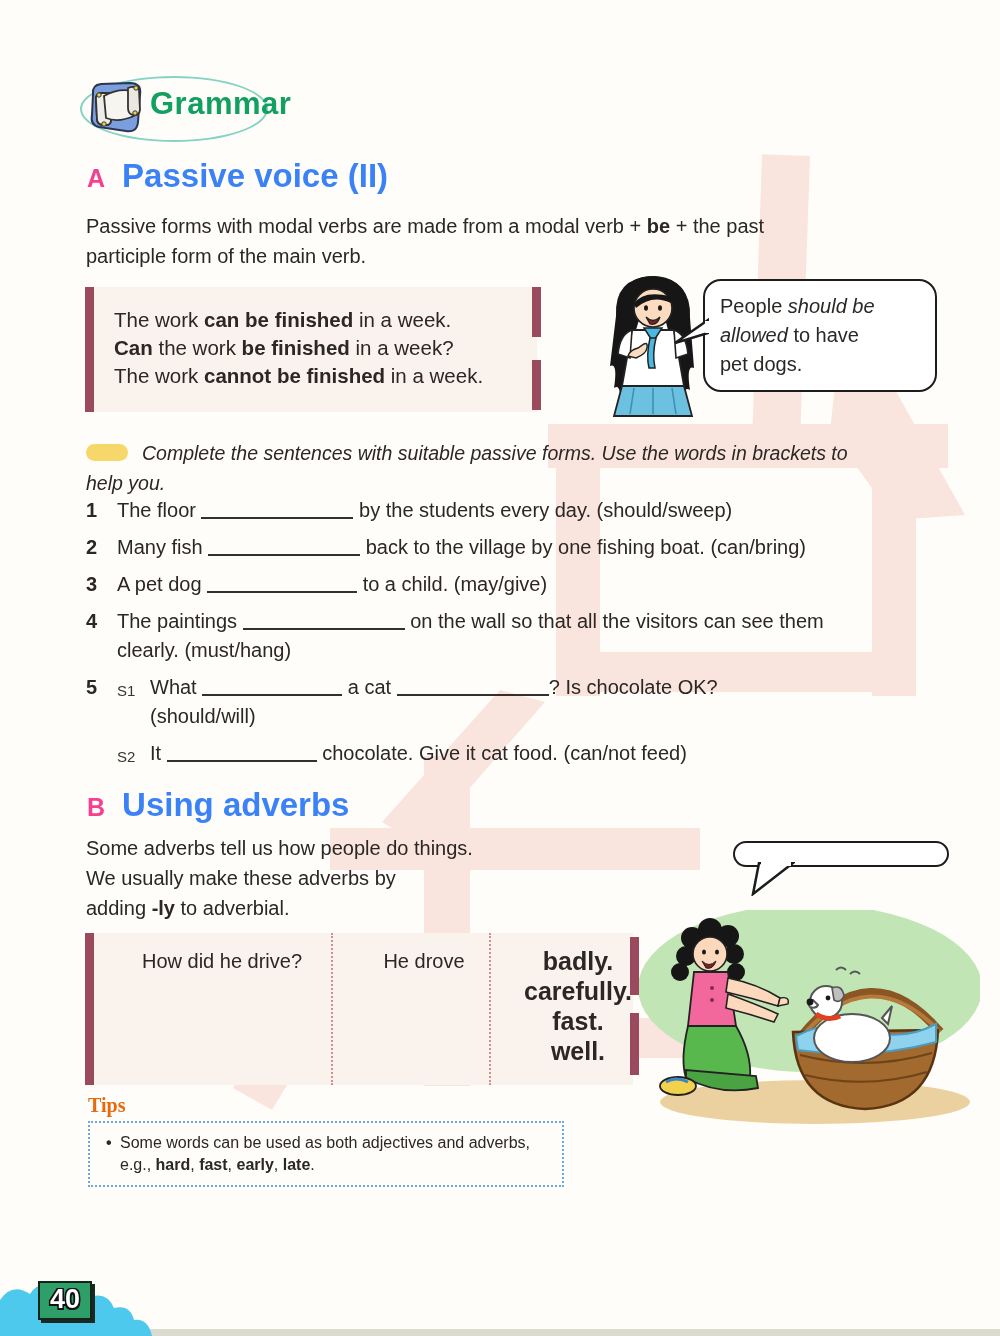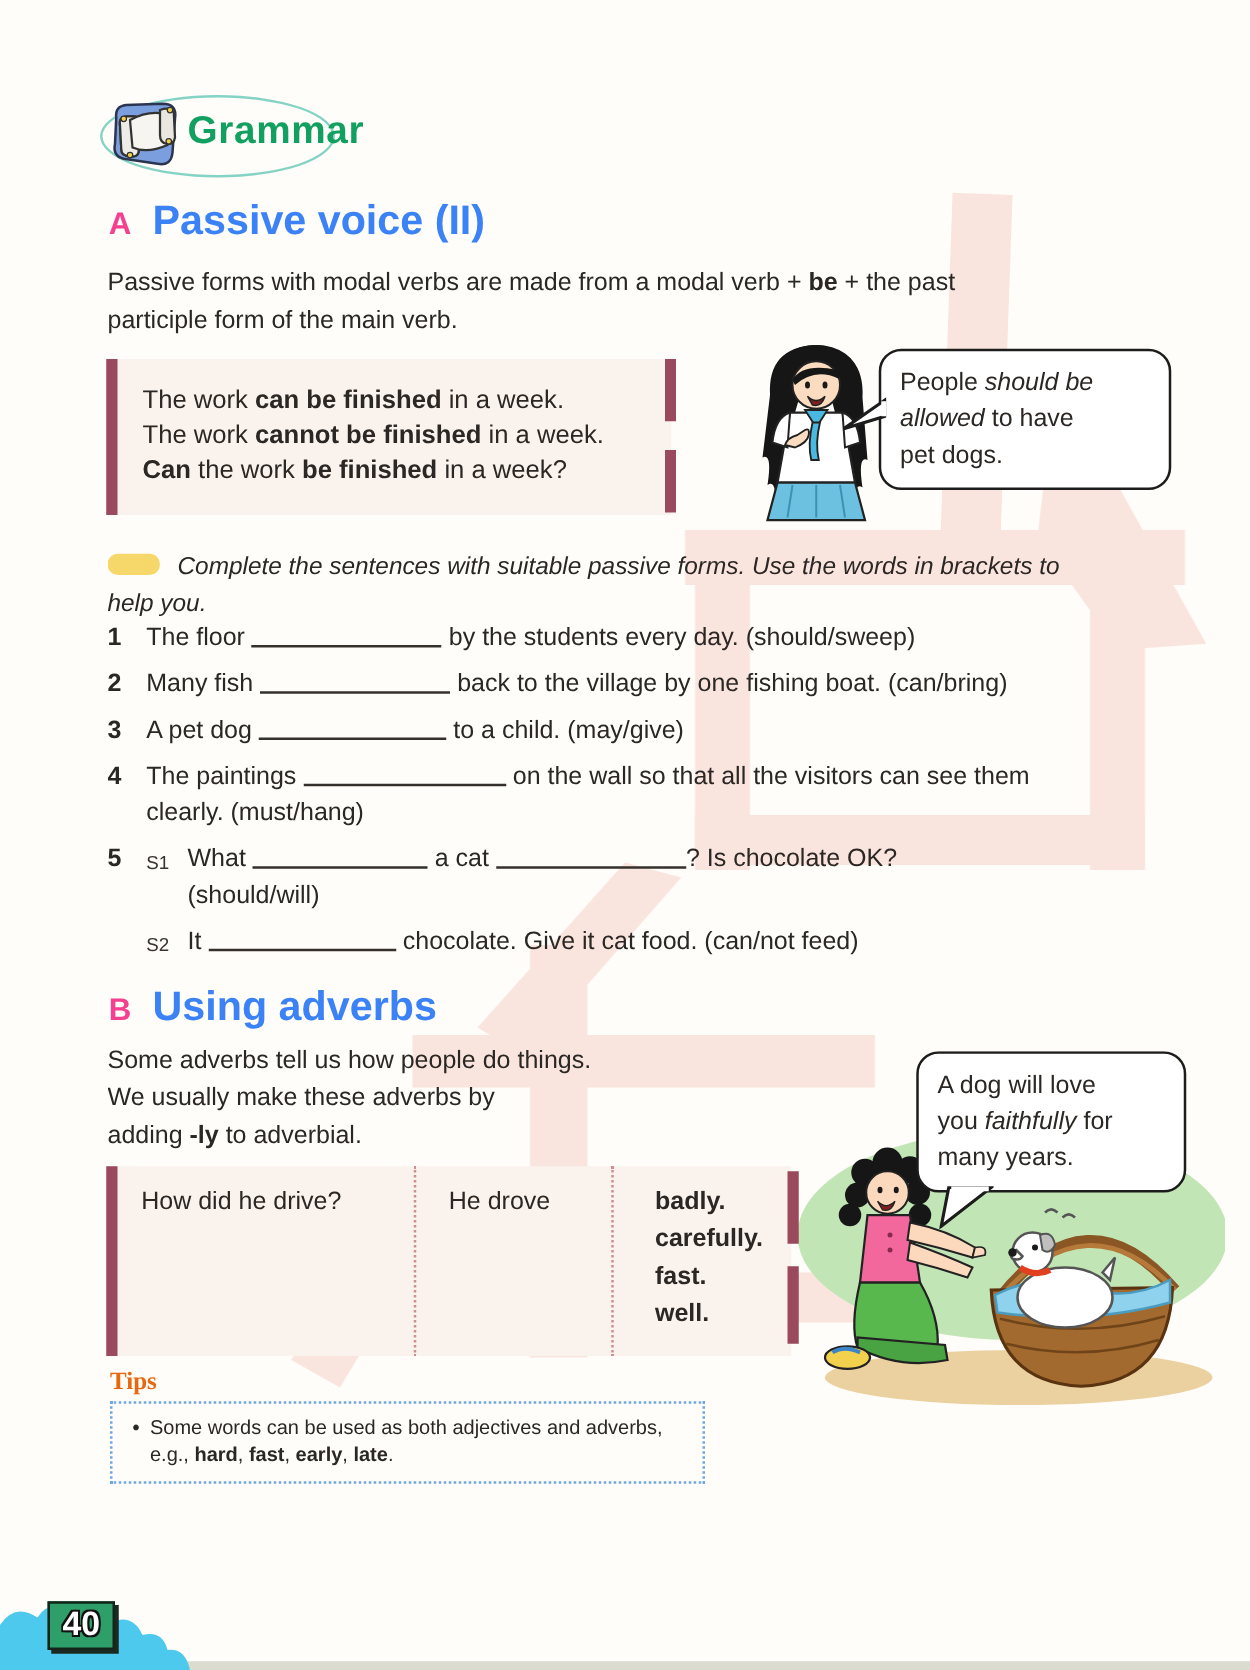--- a/index.html
+++ b/index.html
@@ -26,24 +26,24 @@
   
   .marker{display:inline-block;width:42px;height:17px;border-radius:9px;background:#f5d869;
           margin-right:14px;vertical-align:-1px;}
   .instr{font-size:19.5px;line-height:30px;white-space:nowrap;}
   .ex-item{display:flex;font-size:20px;line-height:29px;margin-bottom:8px;}
   .ex-num{width:31px;flex:none;font-weight:700;}
   .ex-slabel{width:33px;flex:none;font-size:15px;padding-top:3px;color:#3a3430;}
   .ex-text{white-space:nowrap;}
   .blank{display:inline-block;border-bottom:2px solid #36302c;height:17px;vertical-align:-2px;}
   
-  .tbl{display:flex;height:100%;}
+  .tbl{display:flex;height:100%;text-align:center;}
   .tbl-col1{width:218px;flex:none;border-right:2px dotted #cf8f8f;padding:17px 0 0 28px;font-size:20px;}
   .tbl-col2{width:130px;flex:none;border-right:2px dotted #cf8f8f;padding:17px 0 0 26px;font-size:20px;}
-  .tbl-col3{padding:13px 0 0 33px;font-size:20px;font-weight:700;line-height:30px;}
+  .tbl-col3{padding:13px 0 0 33px;font-size:25px;font-weight:700;line-height:30px;}
   
   .tips-label{font-family:"Liberation Serif",serif;font-weight:700;font-size:20px;color:#e8680f;}
   .tips-box{border:2px dotted #6fa8dd;padding:9px 10px 9px 16px;font-size:16px;line-height:22px;}
   .tip-item{white-space:nowrap;padding-left:14px;position:relative;}
   .tip-item::before{content:"\2022";position:absolute;left:0;top:0;font-weight:700;}
   
   .pagenum{background:#2f9f69;border:2px solid #13251a;box-shadow:3px 3px 0 #1b2a20;
            color:#fff;font-weight:700;font-size:27px;padding:1px 10px 3px 10px;z-index:6;
            text-shadow:1.5px 1.5px 0 #111,-1.5px 1.5px 0 #111,1.5px -1.5px 0 #111,-1.5px -1.5px 0 #111;}
   .z1{z-index:1;} .z2{z-index:2;} .z3{z-index:3;}
@@ -89,22 +89,22 @@
   </div>
 
   <div class="abs para z1" style="left:86px;top:211px;width:790px;"><span>Passive forms with modal verbs are made from a modal verb + </span><span class="b">be</span><span> + the past</span><br><span>participle form of the main verb.</span></div>
 
   <div class="abs exbox z1" style="left:85px;top:287px;width:452px;height:125px;">
     <span class="vbar" style="left:0;top:0;height:125px;"></span>
     <span class="vbar" style="right:-4px;top:0;height:50px;"></span>
     <span class="vbar" style="right:-4px;top:73px;height:50px;"></span>
     <div style="padding:19px 0 0 29px;font-size:20.5px;line-height:28px;">
       <div><span>The work </span><span class="b">can be finished</span><span> in a week.</span></div>
+      <div><span class="b">Can</span><span> the work </span><span class="b">be finished</span><span> in a week?</span></div>
       <div><span>The work </span><span class="b">cannot be finished</span><span> in a week.</span></div>
-      <div><span class="b">Can</span><span> the work </span><span class="b">be finished</span><span> in a week?</span></div>
     </div>
   </div>
 
   <svg class="abs z2" style="left:592px;top:270px;" width="122" height="150" viewBox="0 0 122 150">
     <path d="M60,6 Q22,8 24,46 L18,96 Q26,92 22,118 Q30,112 28,140 L40,118 L44,60 Z" fill="#161616"></path>
     <path d="M62,6 Q100,10 98,48 L102,98 Q94,94 98,120 Q90,114 92,142 L80,118 L76,60 Z" fill="#161616"></path>
     <ellipse cx="61" cy="30" rx="33" ry="24" fill="#161616"></ellipse>
     <circle cx="61" cy="38" r="19" fill="#fcdcc0" stroke="#222" stroke-width="1.6"></circle>
     <path d="M42,34 Q50,20 78,26 Q80,30 79,33 Q60,24 44,38 Z" fill="#161616"></path>
     <ellipse cx="54" cy="38" rx="2" ry="2.8" fill="#1a1a1a"></ellipse>
@@ -213,21 +213,20 @@
       <ellipse cx="48" cy="176" rx="18" ry="9" fill="#f2d24c" stroke="#222" stroke-width="1.8"></ellipse>
       <path d="M36,172 Q46,166 58,172" stroke="#3a86c8" stroke-width="3" fill="none"></path>
     </g>
   </svg>
 
   <div class="abs bubble" style="left:733px;top:841px;width:182px;">
     <svg class="tail" style="left:16px;bottom:-31px;" width="44" height="34">
       <polygon points="8,1 42,1 2,32" fill="#fff" stroke="#1c1c1c" stroke-width="2.5"></polygon>
       <rect x="10" y="0" width="30" height="4" fill="#fff"></rect>
     </svg>
-    <div><span>A dog will love</span><br><span>you </span><span class="i">faithfully</span><span> for</span><br><span>many years.</span></div>
   </div>
 
   <div class="abs exbox z3" style="left:85px;top:933px;width:548px;height:152px;">
     <span class="vbar" style="left:0;top:0;height:152px;"></span>
     <span class="vbar" style="right:-6px;top:4px;height:58px;"></span>
     <span class="vbar" style="right:-6px;top:80px;height:62px;"></span>
     <div class="tbl">
       <div class="tbl-col1">How did he drive?</div>
       <div class="tbl-col2">He drove</div>
       <div class="tbl-col3">

